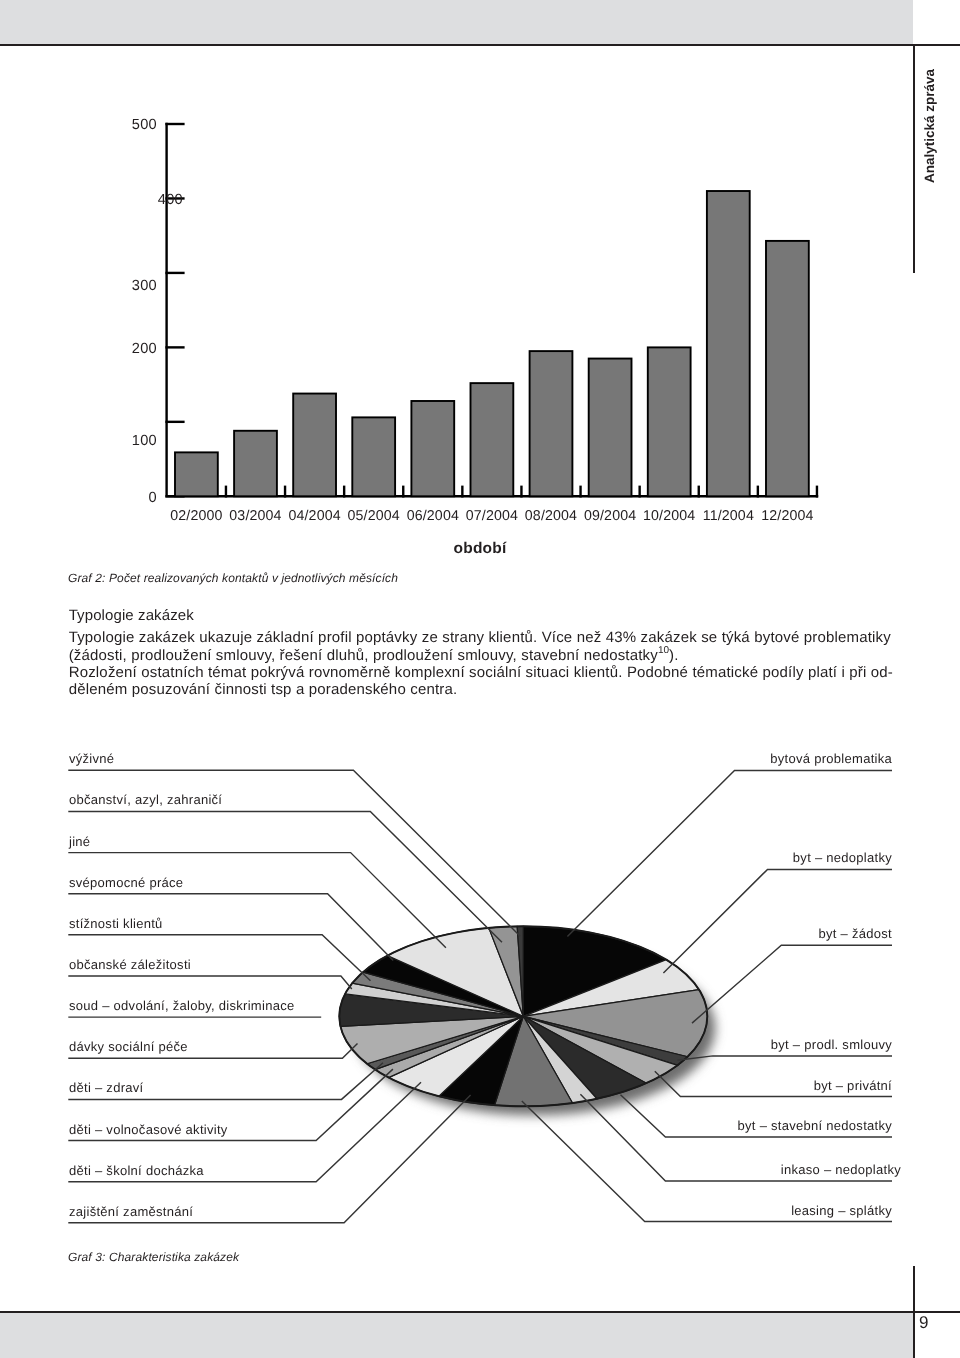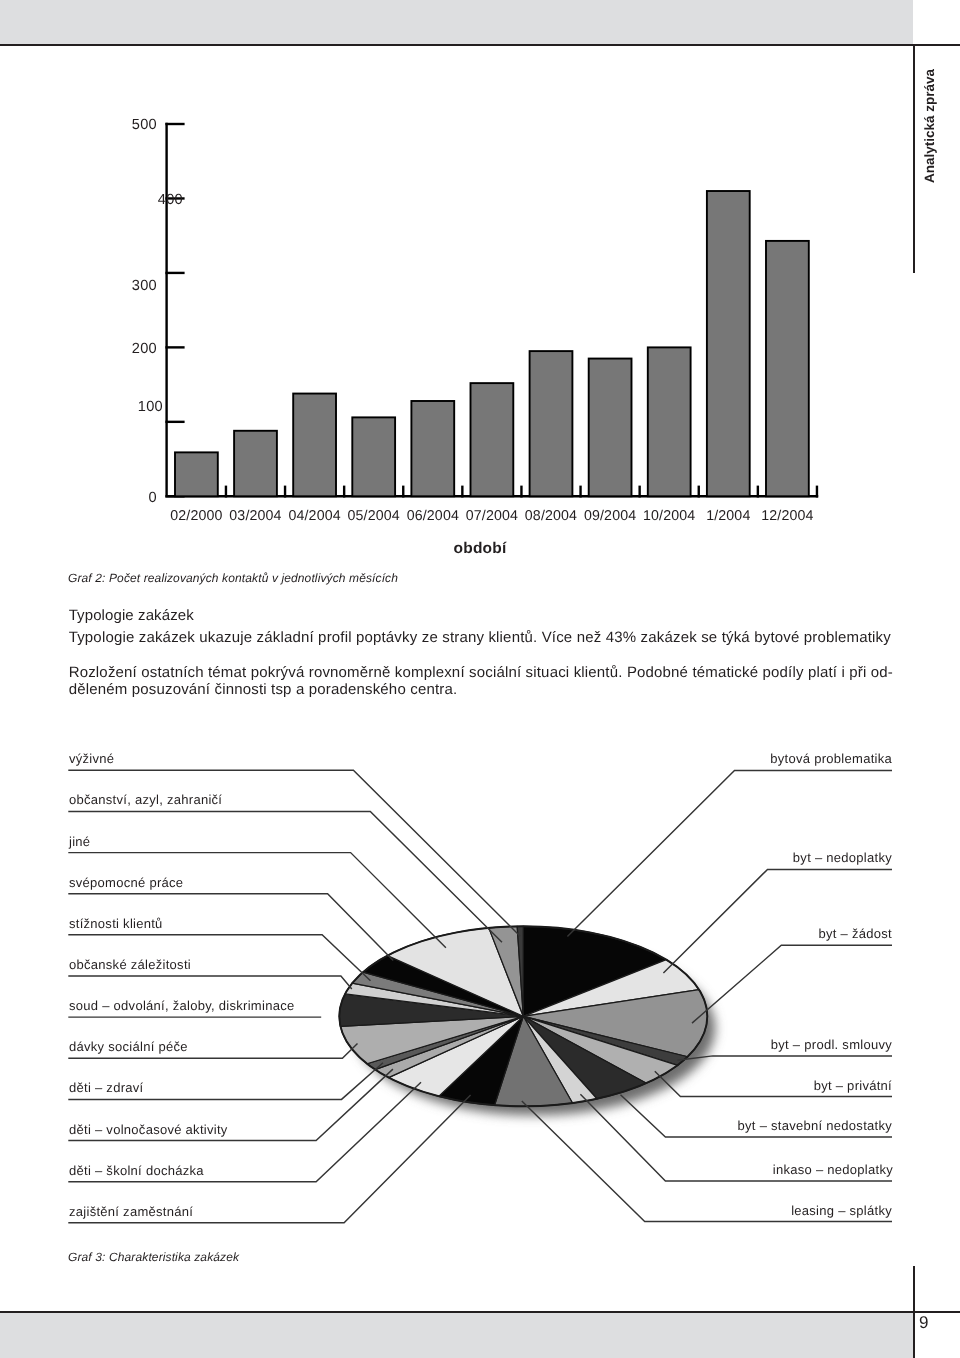--- a/index.html
+++ b/index.html
@@ -121,46 +121,47 @@
         <path d="M 892 1096.5 L 680.4 1096.5 L 654.8 1071.2"></path>
         <path d="M 892 1137 L 665.4 1137 L 620.5 1094.8"></path>
         <path d="M 892 1180.9 L 665.4 1180.9 L 580.4 1094.3"></path>
         <path d="M 892 1221.5 L 644.7 1221.5 L 521.8 1100.9"></path>
       </g>
   </svg>
 
   <div id="bar-chart">
     <div id="yticks">
         <div class="ytick" style="top: 489.7px;">0</div>
-        <div class="ytick" style="top: 399px; padding-left: 6px;">100</div>
+        <div class="ytick" style="top: 433px;">100</div>
         <div class="ytick" style="top: 340.78px;">200</div>
         <div class="ytick" style="top: 266.32px; margin-top: 12px;">300</div>
         <div class="ytick" style="top: 191.86px; padding-left: 26px;">400</div>
         <div class="ytick" style="top: 117.4px;">500</div>
       </div>
     <div id="xticks">
         <div class="xtick" style="left: 196.4px;">02/2000</div>
         <div class="xtick" style="left: 255.5px;">03/2004</div>
         <div class="xtick" style="left: 314.6px;">04/2004</div>
         <div class="xtick" style="left: 373.7px;">05/2004</div>
         <div class="xtick" style="left: 432.8px;">06/2004</div>
         <div class="xtick" style="left: 491.9px;">07/2004</div>
         <div class="xtick" style="left: 551px; text-align: center;">08/2004</div>
         <div class="xtick" style="left: 610.1px;">09/2004</div>
         <div class="xtick" style="left: 669.2px;">10/2004</div>
-        <div class="xtick" style="left: 728.3px;">1/2004</div>
+        <div class="xtick" style="left: 728.3px;">11/2004</div>
         <div class="xtick" style="left: 787.4px;">12/2004</div>
       </div>
     <div class="xaxtitle">období</div>
   </div>
 
   <div class="cap" style="top:571.4px">Graf 2: Počet realizovaných kontaktů v jednotlivých měsících</div>
 
   <div class="head" style="top:607.0px">Typologie zakázek</div>
   <div class="para" style="top:629.2px">Typologie zakázek ukazuje základní profil poptávky ze strany klientů. Více než 43% zakázek se týká bytové problematiky</div>
+  <div class="para" style="top:646.7px"><span>(žádosti, prodloužení smlouvy, řešení dluhů, prodloužení smlouvy, stavební nedostatky</span><sup>10</sup><span>).</span></div>
   <div class="para" style="top:663.9px">Rozložení ostatních témat pokrývá rovnoměrně komplexní sociální situaci klientů. Podobné tématické podíly platí i při od-</div>
   <div class="para" style="top:681.4px">děleném posuzování činnosti tsp a poradenského centra.</div>
 
   <div id="pie-labels">
       <div class="plabel" style="left: 69px; top: 751.3px;">výživné</div>
       <div class="plabel" style="left: 69px; top: 792.4px;">občanství, azyl, zahraničí</div>
       <div class="plabel" style="left: 69px; top: 833.6px;">jiné</div>
       <div class="plabel" style="left: 69px; top: 874.7px;">svépomocné práce</div>
       <div class="plabel" style="left: 69px; top: 915.8px;">stížnosti klientů</div>
       <div class="plabel" style="left: 69px; top: 957px;">občanské záležitosti</div>
@@ -169,21 +170,21 @@
       <div class="plabel" style="left: 69px; top: 1080.4px;">děti – zdraví</div>
       <div class="plabel" style="left: 69px; top: 1121.5px;">děti – volnočasové aktivity</div>
       <div class="plabel" style="left: 69px; top: 1162.7px;">děti – školní docházka</div>
       <div class="plabel" style="left: 69px; top: 1203.8px;">zajištění zaměstnání</div>
       <div class="plabel pl-right" style="right: 68px; top: 751.4px;">bytová problematika</div>
       <div class="plabel pl-right" style="right: 68px; top: 850.4px;">byt – nedoplatky</div>
       <div class="plabel pl-right" style="right: 68px; top: 926.3px;">byt – žádost</div>
       <div class="plabel pl-right" style="right: 68px; top: 1036.9px; padding-left: 44px;">byt – prodl. smlouvy</div>
       <div class="plabel pl-right" style="right: 68px; top: 1077.5px;">byt – privátní</div>
       <div class="plabel pl-right" style="right: 68px; top: 1118px;">byt – stavební nedostatky</div>
-      <div class="plabel pl-right" style="right: 67px; top: 1161.9px;">inkaso – nedoplatky</div>
+      <div class="plabel pl-right" style="right: 59px; top: 1161.9px;">inkaso – nedoplatky</div>
       <div class="plabel pl-right" style="right: 68px; top: 1202.5px;">leasing – splátky</div>
     </div>
 
   <div class="cap" style="top:1249.6px">Graf 3: Charakteristika zakázek</div>
 
   <div class="botrule"></div>
   <div class="botband"></div>
   <div class="botvert"></div>
   <div class="pageno">9</div>
 </div>

